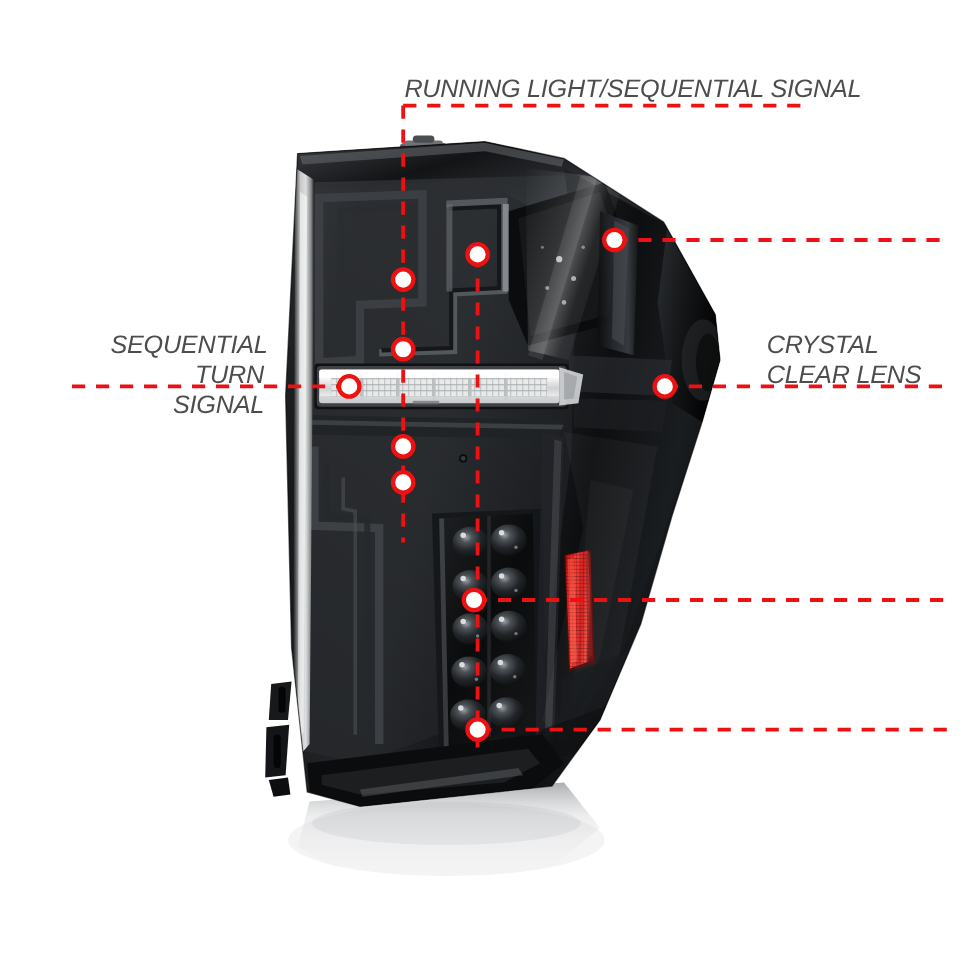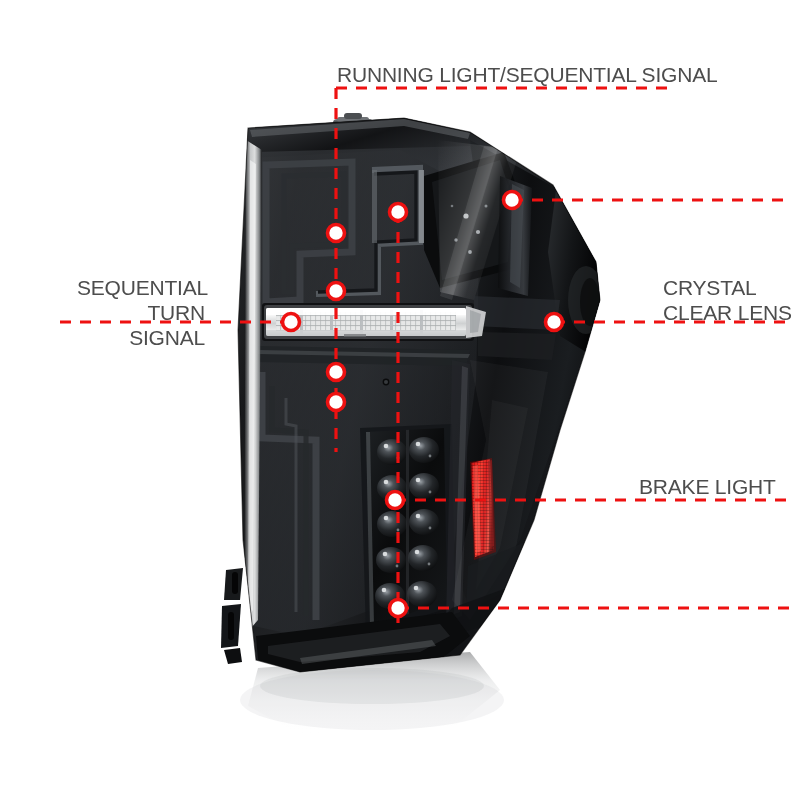--- a/index.html
+++ b/index.html
@@ -27,20 +27,21 @@
   }
   .callout-label {
     position: absolute;
     color: #4d4d4d;
     font-family: "Liberation Sans", sans-serif;
     font-size: 21px;
     line-height: 25px;
     letter-spacing: -0.2px;
     white-space: pre-line;
     font-weight: 400;
+    font-style: italic;
     -webkit-font-smoothing: antialiased;
   }
   .lbl-left { text-align: right; }
   .lbl-right { text-align: left; }
   .lbl-top { text-align: left; }
 </style>
 </head>
 <body>
 
 <div id="stage">
@@ -405,22 +406,21 @@
         </g>
       <g>
           <circle cx="398" cy="608" r="8.5" fill="#ffffff" stroke="#ee1111" stroke-width="3.6"></circle>
         </g>
     </g>
   </svg>
 
   <div class="callout-label lbl-top" style="left:337px; top:62px;">RUNNING LIGHT/SEQUENTIAL SIGNAL</div>
 
 
-  <div class="callout-label lbl-right" style="left:639px; top:275px;margin-left:24px;">CRYSTAL
+  <div class="callout-label lbl-right" style="left:639px; top:275px;">CRYSTAL
 CLEAR LENS</div>
 
-  <div class="callout-label lbl-left" style="left:77px; top:275px; width:128px;">SEQUENTIAL
+  <div class="callout-label lbl-left" style="left:92px; top:275px; width:128px;">SEQUENTIAL
 TURN SIGNAL</div>
 
-  <div class="callout-label lbl-right" style="left:639px; top:474px;">BRAKE LIGHT</div>
 
 
 </div>
 
 </body></html>

